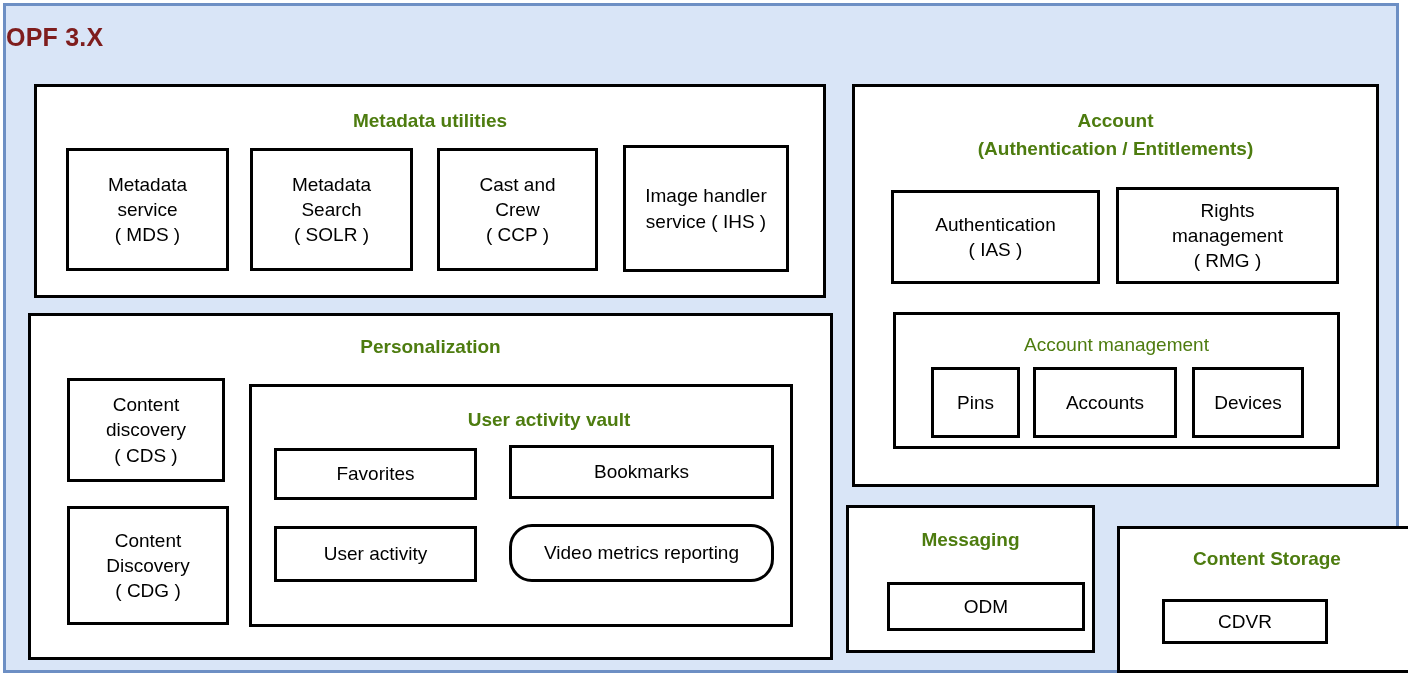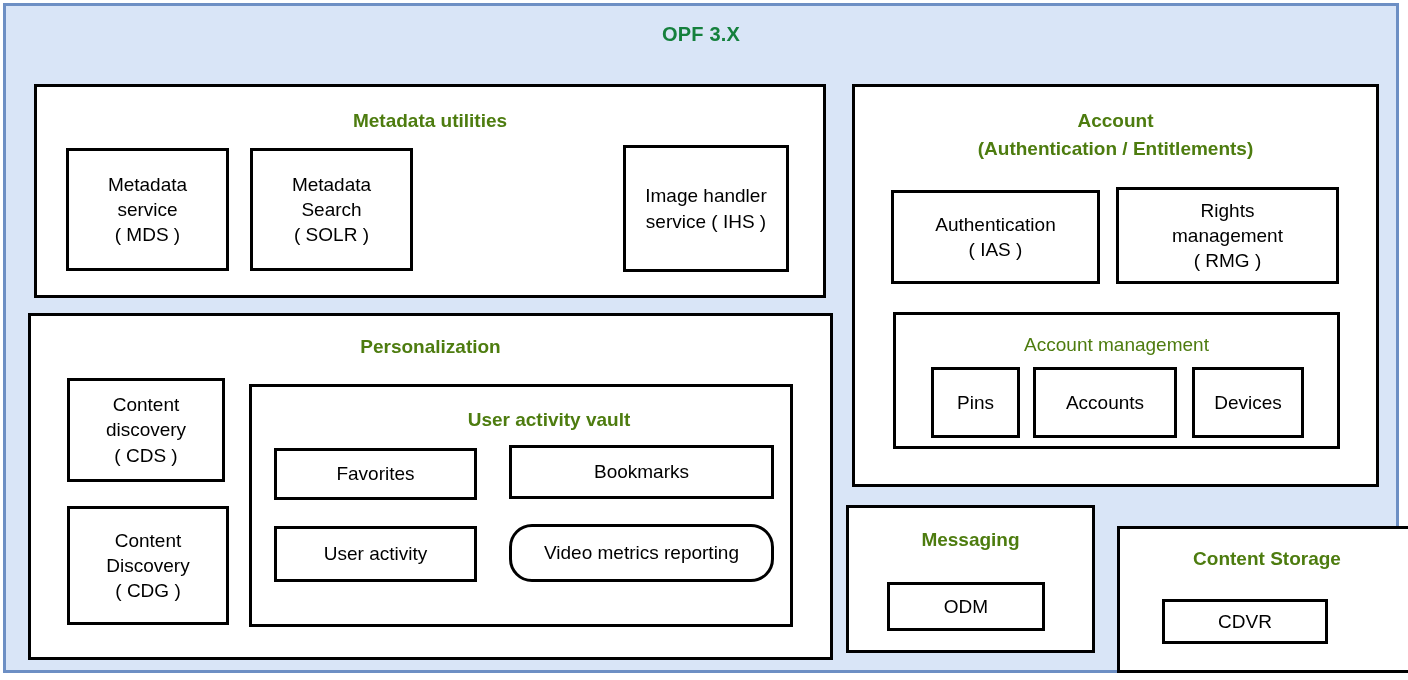--- a/index.html
+++ b/index.html
@@ -24,24 +24,24 @@
     box-sizing: border-box;
     background: #d9e5f7;
     border: 3px solid #6d8fc4;
   }
 
   #opf-title {
     position: absolute;
     top: 17px;
     left: 0;
     width: 100%;
-    text-align: center;
-    font-size: 20px;
+    text-align: left;
+    font-size: 25px;
     font-weight: bold;
-    color: #15803d;
+    color: #7f1d1d;
     letter-spacing: 0.2px;
   }
 
   
   .panel {
     position: absolute;
     box-sizing: border-box;
     background: #ffffff;
     border: 3px solid #000000;
   }
@@ -111,21 +111,21 @@
 
   #account-management { left: 38px; top: 225px; width: 447px; height: 137px; }
   #am-title { top: 16px; }
   #node-pins     { left: 35px;  top: 52px; width: 89px;  height: 71px; }
   #node-accounts { left: 137px; top: 52px; width: 144px; height: 71px; }
   #node-devices  { left: 296px; top: 52px; width: 112px; height: 71px; }
 
   
   #messaging { left: 840px; top: 499px; width: 249px; height: 148px; }
   #messaging-title { top: 18px; }
-  #node-odm { left: 38px; top: 74px; width: 158px; height: 49px; }
+  #node-odm { left: 38px; top: 74px; width: 198px; height: 49px; }
 
   
   #content-storage { left: 1111px; top: 496px; width: 300px; height: 147px; margin-top: 24px; }
   #content-storage-title { top: 16px; }
   #node-cdvr { left: 42px; top: 70px; width: 166px; height: 45px; }
 </style>
 </head>
 <body>
 
 <div id="opf-root">
@@ -134,20 +134,23 @@
 
   <div class="panel" id="metadata-utilities">
     <div class="panel-title" id="metadata-utilities-title">Metadata utilities</div>
 
     <div class="node" id="node-mds">Metadata
 service
 ( MDS )</div>
     <div class="node" id="node-solr">Metadata
 Search
 ( SOLR )</div>
+    <div class="node" id="node-ccp">Cast and
+Crew
+( CCP )</div>
     <div class="node" id="node-ihs">Image handler
 service ( IHS )</div>
   </div>
 
   <div class="panel" id="personalization">
     <div class="panel-title" id="personalization-title">Personalization</div>
 
     <div class="node" id="node-cds">Content
 discovery
 ( CDS )</div>

